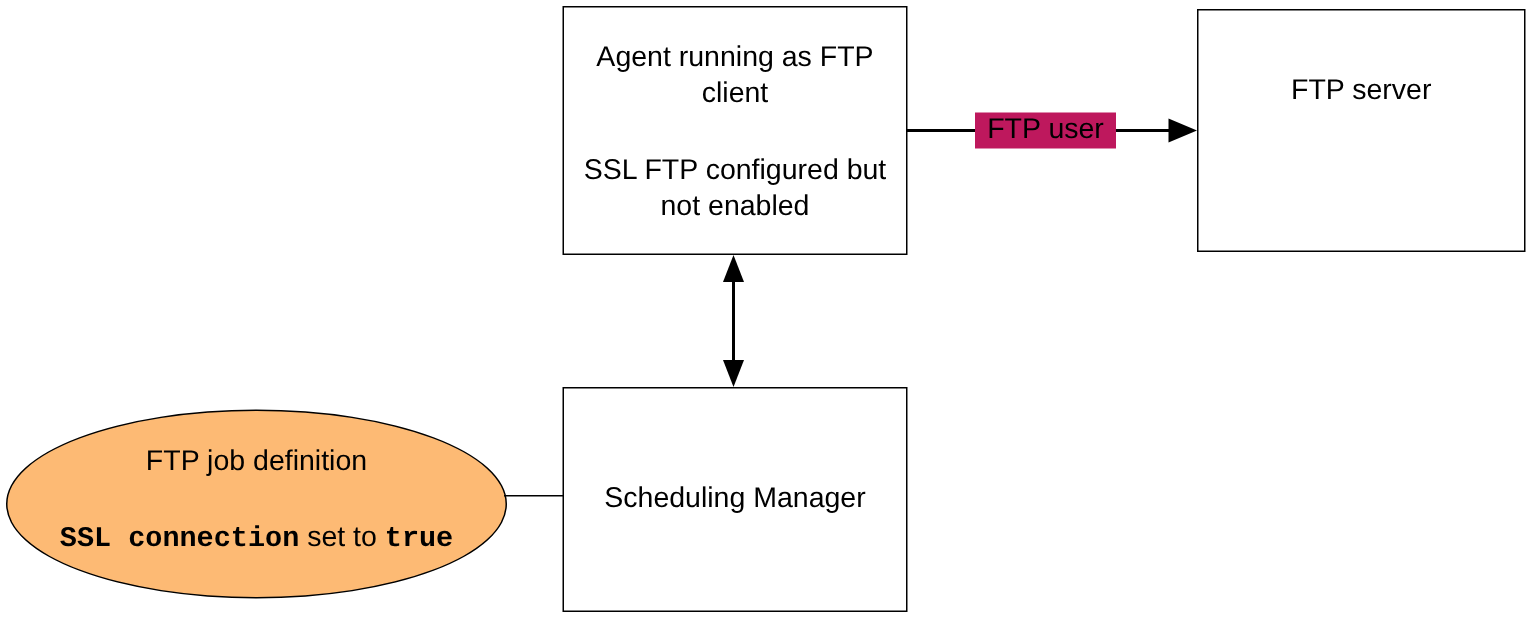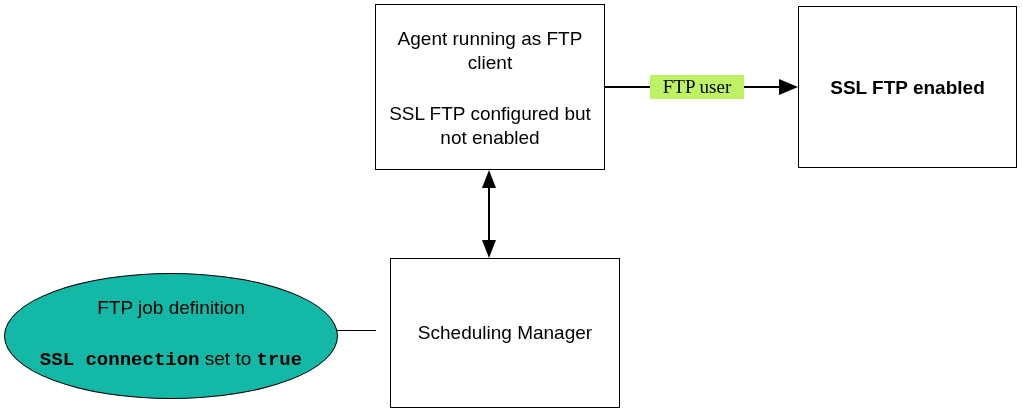--- a/index.html
+++ b/index.html
@@ -30,29 +30,29 @@
   }
   .bold { font-weight: bold; font-family: Liberation Mono, monospace; }
 
   .agent-box   { left: 375px; top: 4px;   width: 230px; height: 166px; padding-top: 22px; }
   .agent-box .status  { margin-top: 27px; font-weight: normal; }
 
   .server-box  { left: 798px; top: 6px;   width: 219px; height: 162px; padding-top: 42px; }
   .server-box .status { margin-top: 27px; font-weight: bold; }
 
   .sched-box   { left: 375px; top: 258px; width: 230px; height: 150px;
-                 display: flex; align-items: center; justify-content: center; margin-left: 15px; }
+                 display: flex; align-items: center; justify-content: center; }
 
   .ellipse {
     position: absolute;
     left: 4px; top: 273px;
     width: 334px; height: 126px;
     border: 1px solid #000000;
     border-radius: 50%;
-    background: #14b8a6;
+    background: #fdba74;
     text-align: center;
     box-sizing: border-box;
     padding-top: 22px;
   }
   .ellipse .setting { margin-top: 27px; white-space: nowrap; }
 
   .hline {
     position: absolute;
     height: 0;
     border-top: 2px solid #000000;
@@ -68,22 +68,21 @@
     border-top: 8px solid transparent;
     border-bottom: 8px solid transparent;
   }
 
   .ftp-user-label {
     position: absolute;
     left: 650px; top: 75px;
     width: 94px; height: 24px;
     line-height: 24px;
     text-align: center;
-    background: #bef264;
-    font-family: Liberation Serif, serif;
+    background: #be185d;
   }
 
   .vline {
     position: absolute;
     left: 488px; top: 184px;
     width: 2px; height: 58px;
     background: #000000;
   }
   .tri-up {
     position: absolute;
@@ -106,21 +105,21 @@
 <body>
 
 <div class="canvas">
 
   <div class="box agent-box">
     <p class="title">Agent running as FTP client</p>
     <p class="status">SSL FTP configured but not enabled</p>
   </div>
 
   <div class="box server-box">
-    <p class="status">SSL FTP enabled</p>
+    <p class="title">FTP server</p>
   </div>
 
   <div class="box sched-box">
     <p class="title">Scheduling Manager</p>
   </div>
 
   <div class="ellipse">
     <p class="title">FTP job definition</p>
     <p class="setting"><span class="bold">SSL connection</span><span> set to </span><span class="bold">true</span></p>
   </div>

